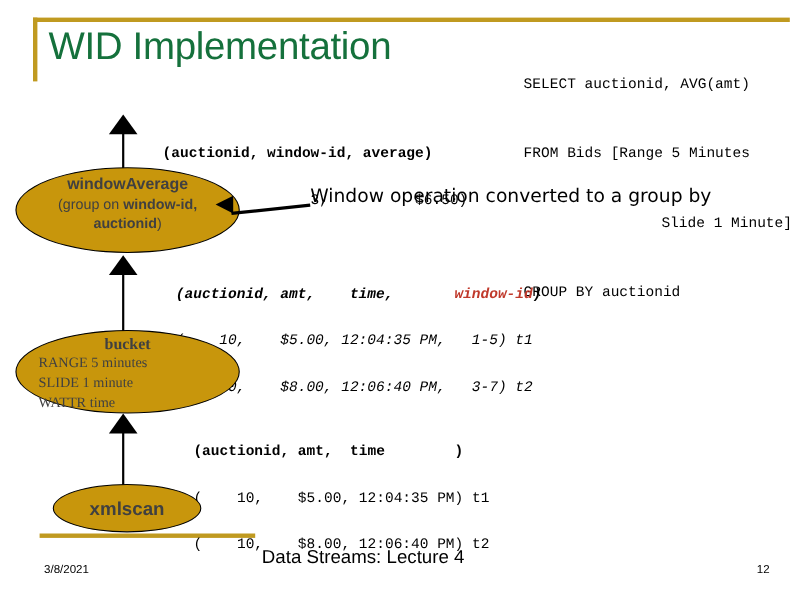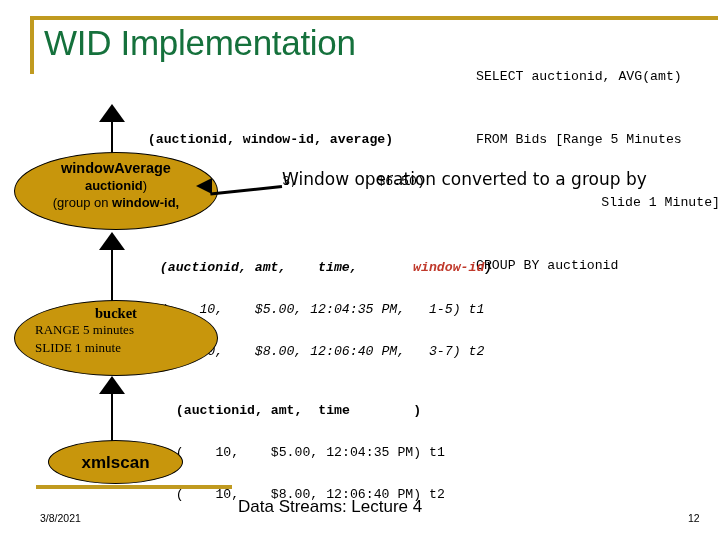--- a/index.html
+++ b/index.html
@@ -88,21 +88,21 @@
   #tuples-bottom { left: 160px; top: 379px; }
 
   
   .op-node {
     position: absolute;
     background: #C8960C;
     border: 1px solid #000000;
     border-radius: 50%;
     box-sizing: border-box;
     text-align: center;
-    color: #000000;
+    color: #404040;
     font-family: "Liberation Sans", sans-serif;
   }
   #node-window-average {
     left: 14px;
     top: 152px;
     width: 204px;
     height: 78px;
   }
   #node-window-average .op-title {
     display: block;
@@ -269,22 +269,22 @@
   <span class="tuple-row">(    10,         3,          $6.50)</span>
 </div>
 
 <div class="flow-arrow" id="arrow-top">
   <span class="head"></span>
   <span class="shaft"></span>
 </div>
 
 <div class="op-node" id="node-window-average">
   <span class="op-title">windowAverage</span>
+  <span class="op-sub"><span>(group on </span><span class="b">window-id,</span></span>
   <span class="op-sub"><span class="b">auctionid</span><span>)</span></span>
-  <span class="op-sub"><span>(group on </span><span class="b">window-id,</span></span>
 </div>
 
 <div id="callout-arrow">
   <span class="c-shaft"></span>
   <span class="c-head"></span>
 </div>
 <div class="annotation">Window operation converted to a group by</div>
 
 <div class="tuple-block" id="tuples-middle">
   <span class="tuple-header"><span>(auctionid, amt,    time,       </span><span class="tok-red">window-id</span><span>)</span></span><br>
@@ -294,20 +294,21 @@
 
 <div class="flow-arrow" id="arrow-middle">
   <span class="head"></span>
   <span class="shaft"></span>
 </div>
 
 <div class="op-node" id="node-bucket">
   <span class="op-title">bucket</span>
   <span class="op-param">RANGE  5 minutes</span>
   <span class="op-param">SLIDE  1 minute</span>
+  <span class="op-param">WATTR  time</span>
 </div>
 
 <div class="tuple-block" id="tuples-bottom">
   <span class="tuple-header">(auctionid, amt,  time        )</span><br>
   <span class="tuple-row">(    10,    $5.00, 12:04:35 PM) t1</span><br>
   <span class="tuple-row">(    10,    $8.00, 12:06:40 PM) t2</span>
 </div>
 
 <div class="flow-arrow" id="arrow-bottom">
   <span class="head"></span>

